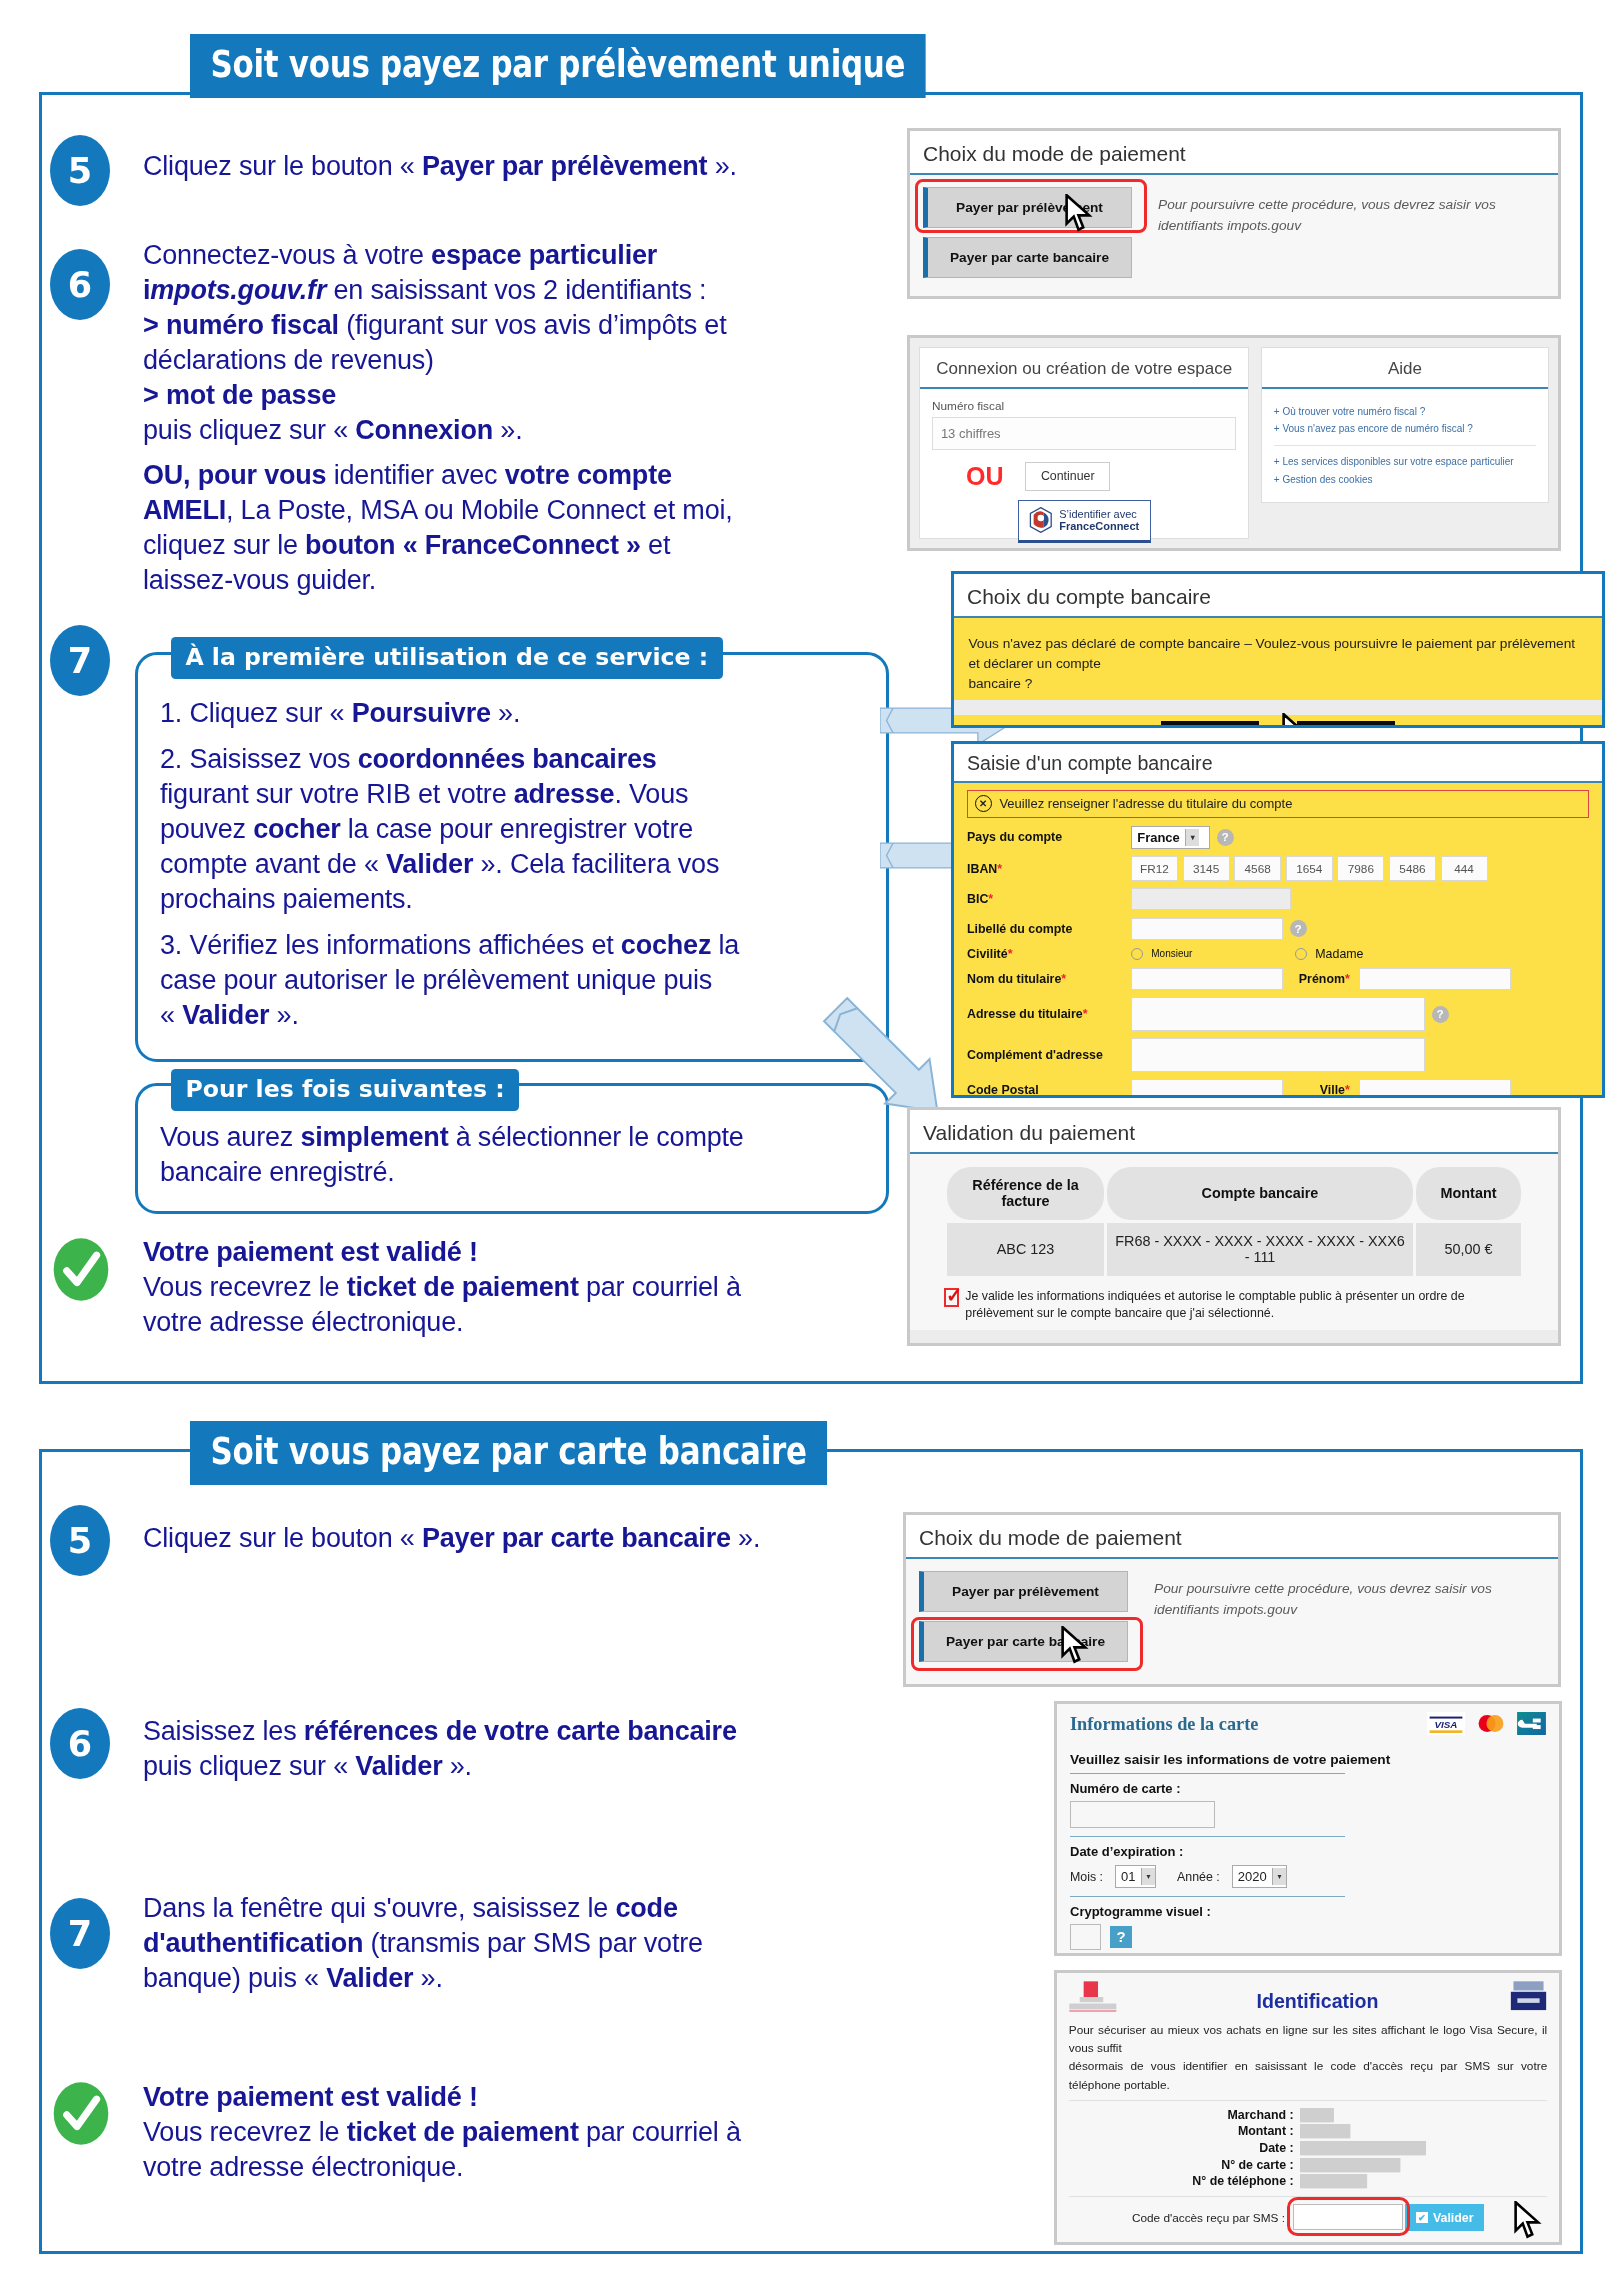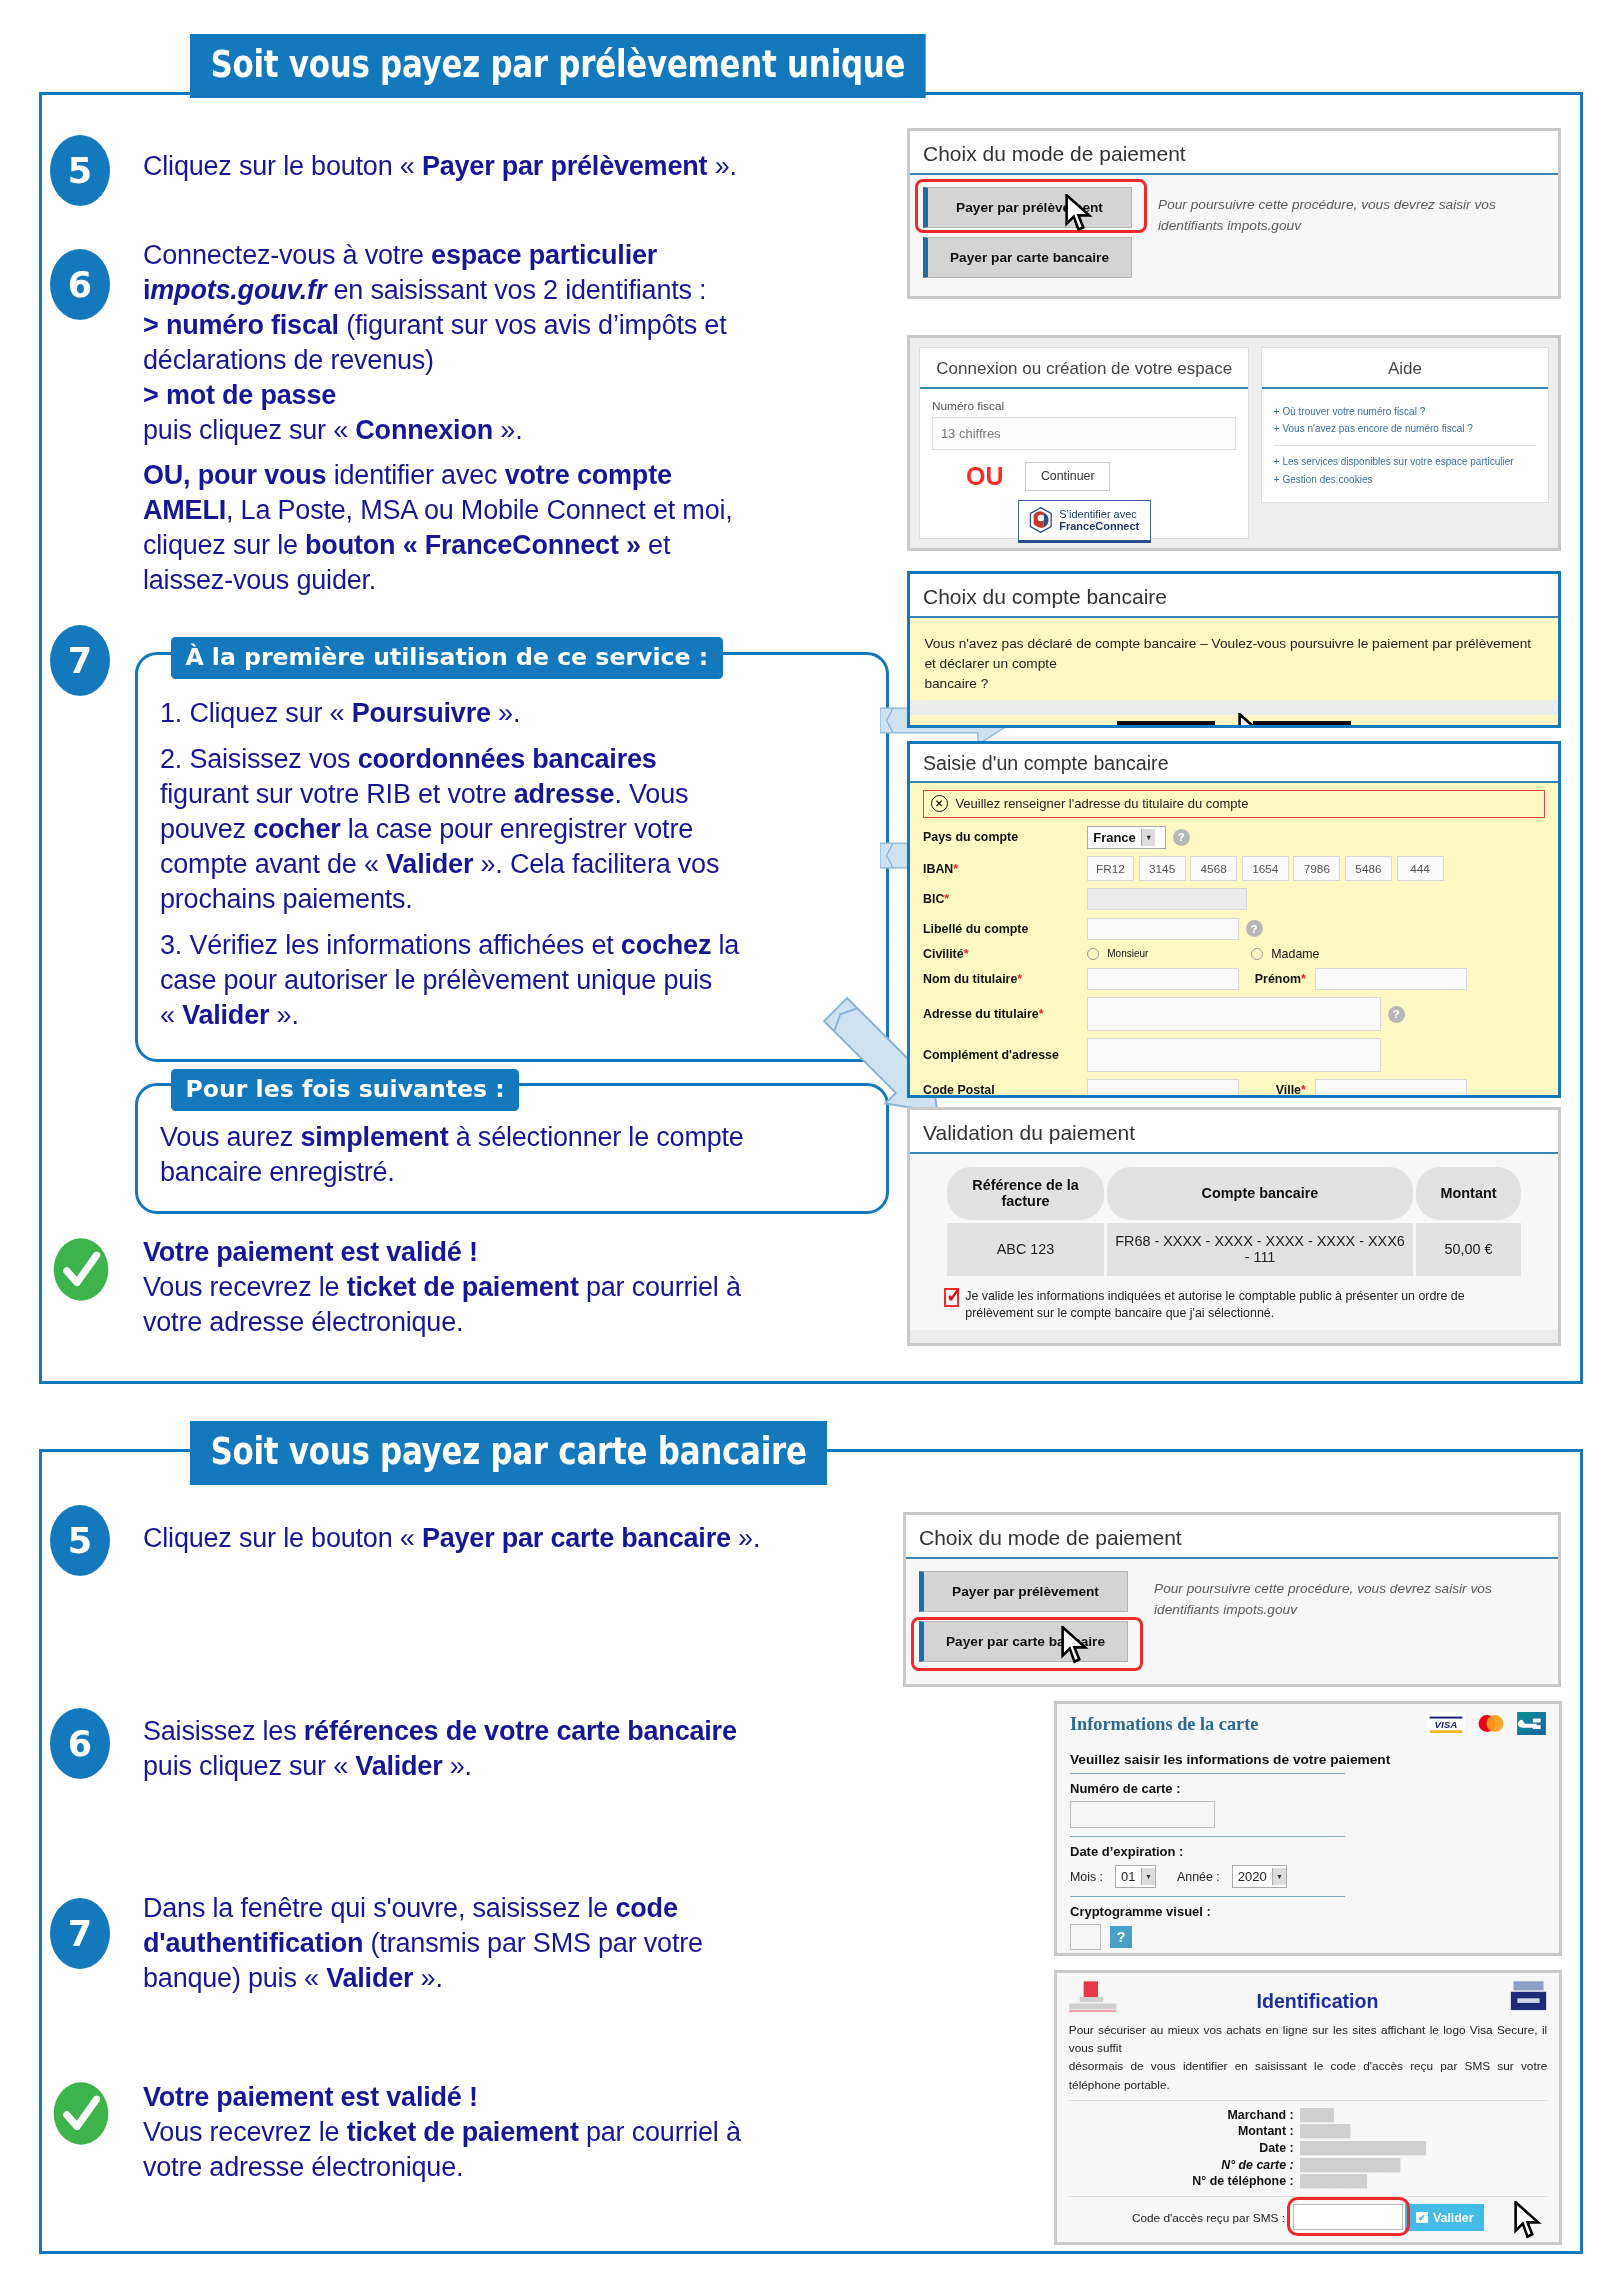--- a/index.html
+++ b/index.html
@@ -95,21 +95,21 @@
 
   
   .shot {
     position:absolute;
     background:#fff;
     font-family:"Liberation Sans", sans-serif;
     color:#222;
     overflow:hidden;
   }
   .shot-outer-grey { border:3.9px solid #c9c9c9; background:#f7f7f7; }
-  .shot-outer-blue { border:3.9px solid #1479bc; background:#fef9c3; }
+  .shot-outer-blue { border:3.9px solid #1479bc; background:#fde047;margin-left:44px; }
   .shot-head {
     font-size:21px; color:#333; padding:10.5px 13px 7.9px 13px;
     border-bottom:2px solid #3a86b5;
     background:#fff;
   }
   .shot-body { padding:11.8px 13px; }
 
   .btn-side {
     display:inline-block; position:relative;
     background:#d4d4d4; border:0.7px solid #b5b5b5;
@@ -601,21 +601,21 @@
             <span class="blurred" style="margin-left:6.5px; font-size:11.8px;">████</span>
           </div>
         <div style="display:flex; width:100%;">
             <span class="id-row" style="width:47%;">Montant :</span>
             <span class="blurred" style="margin-left:6.5px; font-size:11.8px;">██████</span>
           </div>
         <div style="display:flex; width:100%;">
             <span class="id-row" style="width:47%;">Date :</span>
             <span class="blurred" style="margin-left:6.5px; font-size:11.8px;">███████████████</span>
           </div>
-        <div style="display:flex; width:100%;font-style:italic;">
+        <div style="display:flex; width:100%;">
             <span class="id-row" style="width:47%;">N° de carte :</span>
             <span class="blurred" style="margin-left:6.5px; font-size:11.8px;">████████████</span>
           </div>
         <div style="display:flex; width:100%;">
             <span class="id-row" style="width:47%;">N° de téléphone :</span>
             <span class="blurred" style="margin-left:6.5px; font-size:11.8px;">████████</span>
           </div>
       </div>
       <div style="border-top:0.7px solid #e0e0e0; margin:7.9px 0 6.5px;"></div>
       <div style="position:relative; display:flex; align-items:center; justify-content:center; gap:0;">

